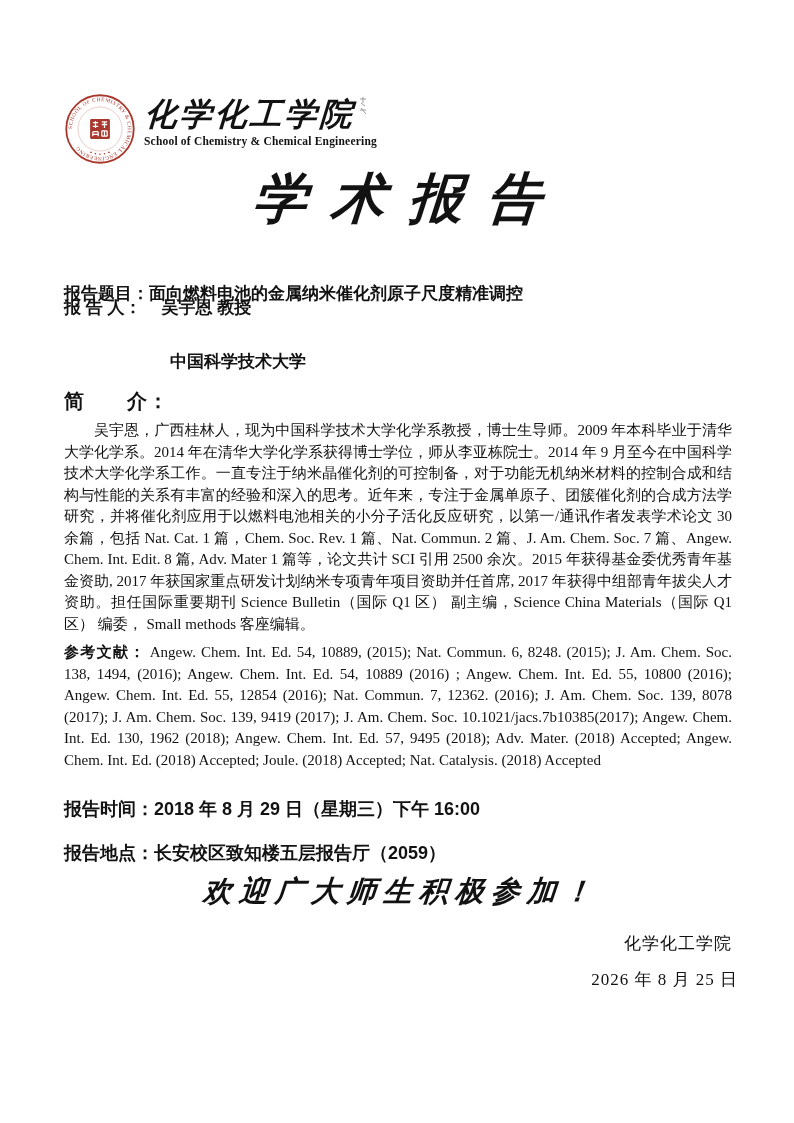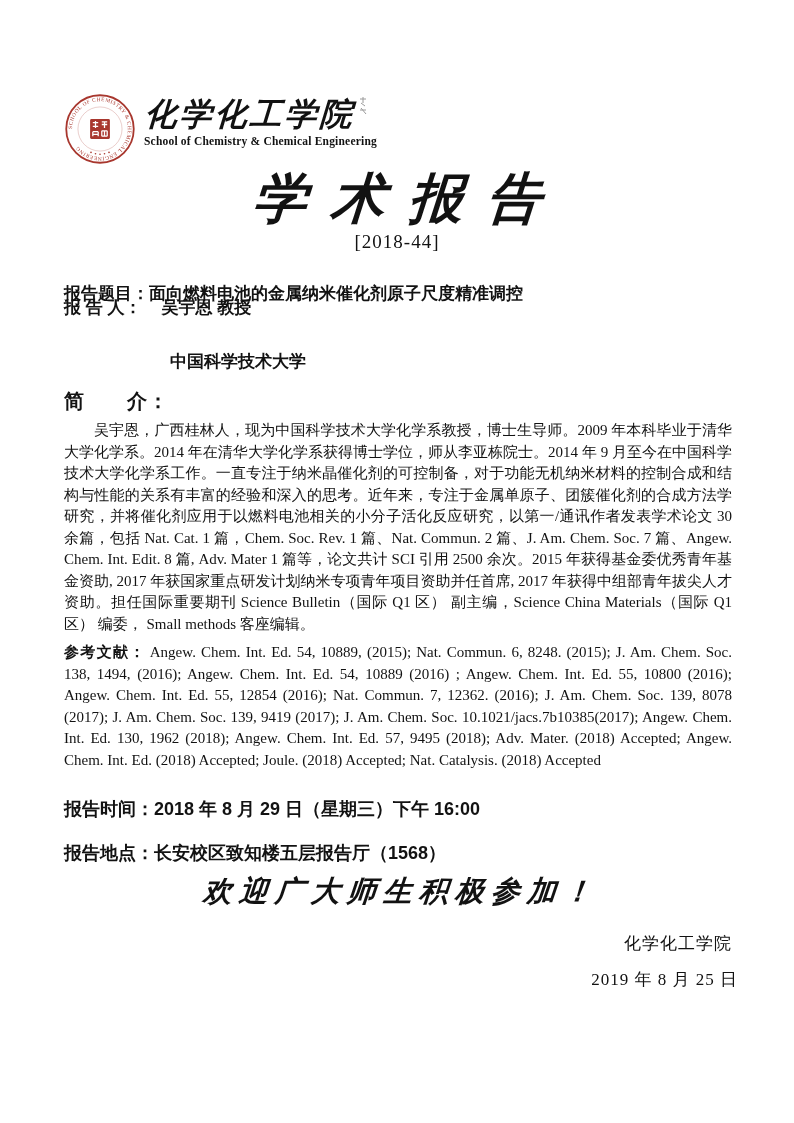--- a/index.html
+++ b/index.html
@@ -99,44 +99,43 @@
             </g>
           </svg>
       </div>
       <div class="logo-en">School of Chemistry &amp; Chemical Engineering</div>
     </div>
   </div>
 
   <div class="main-title">
     <span>学术报告</span>
   </div>
-  <div class="issue">[2018-44]</div>
 
   <div class="row-topic hei">
     <span class="info-label">报告题目：</span><span class="info-value">面向燃料电池的金属纳米催化剂原子尺度精准调控</span>
   </div>
   <div class="row-speaker hei">
     <span class="info-label">报 告 人：</span><span class="info-value">吴宇恩 教授</span>
   </div>
   <div class="row-affiliation hei">中国科学技术大学</div>
 
   <div class="bio-heading hei">简　　介：</div>
   <div class="bio-paragraph">吴宇恩，广西桂林人，现为中国科学技术大学化学系教授，博士生导师。2009 年本科毕业于清华大学化学系。2014 年在清华大学化学系获得博士学位，师从李亚栋院士。2014 年 9 月至今在中国科学技术大学化学系工作。一直专注于纳米晶催化剂的可控制备，对于功能无机纳米材料的控制合成和结构与性能的关系有丰富的经验和深入的思考。近年来，专注于金属单原子、团簇催化剂的合成方法学研究，并将催化剂应用于以燃料电池相关的小分子活化反应研究，以第一/通讯作者发表学术论文 30 余篇，包括 Nat. Cat. 1 篇，Chem. Soc. Rev. 1 篇、Nat. Commun. 2 篇、J. Am. Chem. Soc. 7 篇、Angew. Chem. Int. Edit. 8 篇, Adv. Mater 1 篇等，论文共计 SCI 引用 2500 余次。2015 年获得基金委优秀青年基金资助, 2017 年获国家重点研发计划纳米专项青年项目资助并任首席, 2017 年获得中组部青年拔尖人才资助。担任国际重要期刊 Science Bulletin（国际 Q1 区） 副主编，Science China Materials（国际 Q1 区） 编委， Small methods 客座编辑。</div>
 
   <div class="refs">
     <span class="refs-label">参考文献：</span><span>Angew. Chem. Int. Ed. 54, 10889, (2015); Nat. Commun. 6, 8248. (2015); J. Am. Chem. Soc. 138, 1494, (2016); Angew. Chem. Int. Ed. 54, 10889 (2016) ; Angew. Chem. Int. Ed. 55, 10800 (2016); Angew. Chem. Int. Ed. 55, 12854 (2016); Nat. Commun. 7, 12362. (2016); J. Am. Chem. Soc. 139, 8078 (2017); J. Am. Chem. Soc. 139, 9419 (2017); J. Am. Chem. Soc. 10.1021/jacs.7b10385(2017); Angew. Chem. Int. Ed. 130, 1962 (2018); Angew. Chem. Int. Ed. 57, 9495 (2018); Adv. Mater. (2018) Accepted; Angew. Chem. Int. Ed. (2018) Accepted; Joule. (2018) Accepted; Nat. Catalysis. (2018) Accepted</span>
   </div>
 
   <div class="row-time hei">
     <span>报告时间：</span><span>2018 年 8 月 29 日（星期三）下午 16:00</span>
   </div>
   <div class="row-venue hei">
-    <span>报告地点：</span><span>长安校区致知楼五层报告厅（1568）</span>
+    <span>报告地点：</span><span>长安校区致知楼五层报告厅（2059）</span>
   </div>
 
   <div class="welcome">
     <span>欢迎广大师生积极参加！</span>
   </div>
 
   <div class="footer-org">化学化工学院</div>
-  <div class="footer-date">2019 年 8 月 25 日</div>
+  <div class="footer-date">2026 年 8 月 25 日</div>
 
 </div>
 
 </body></html>

